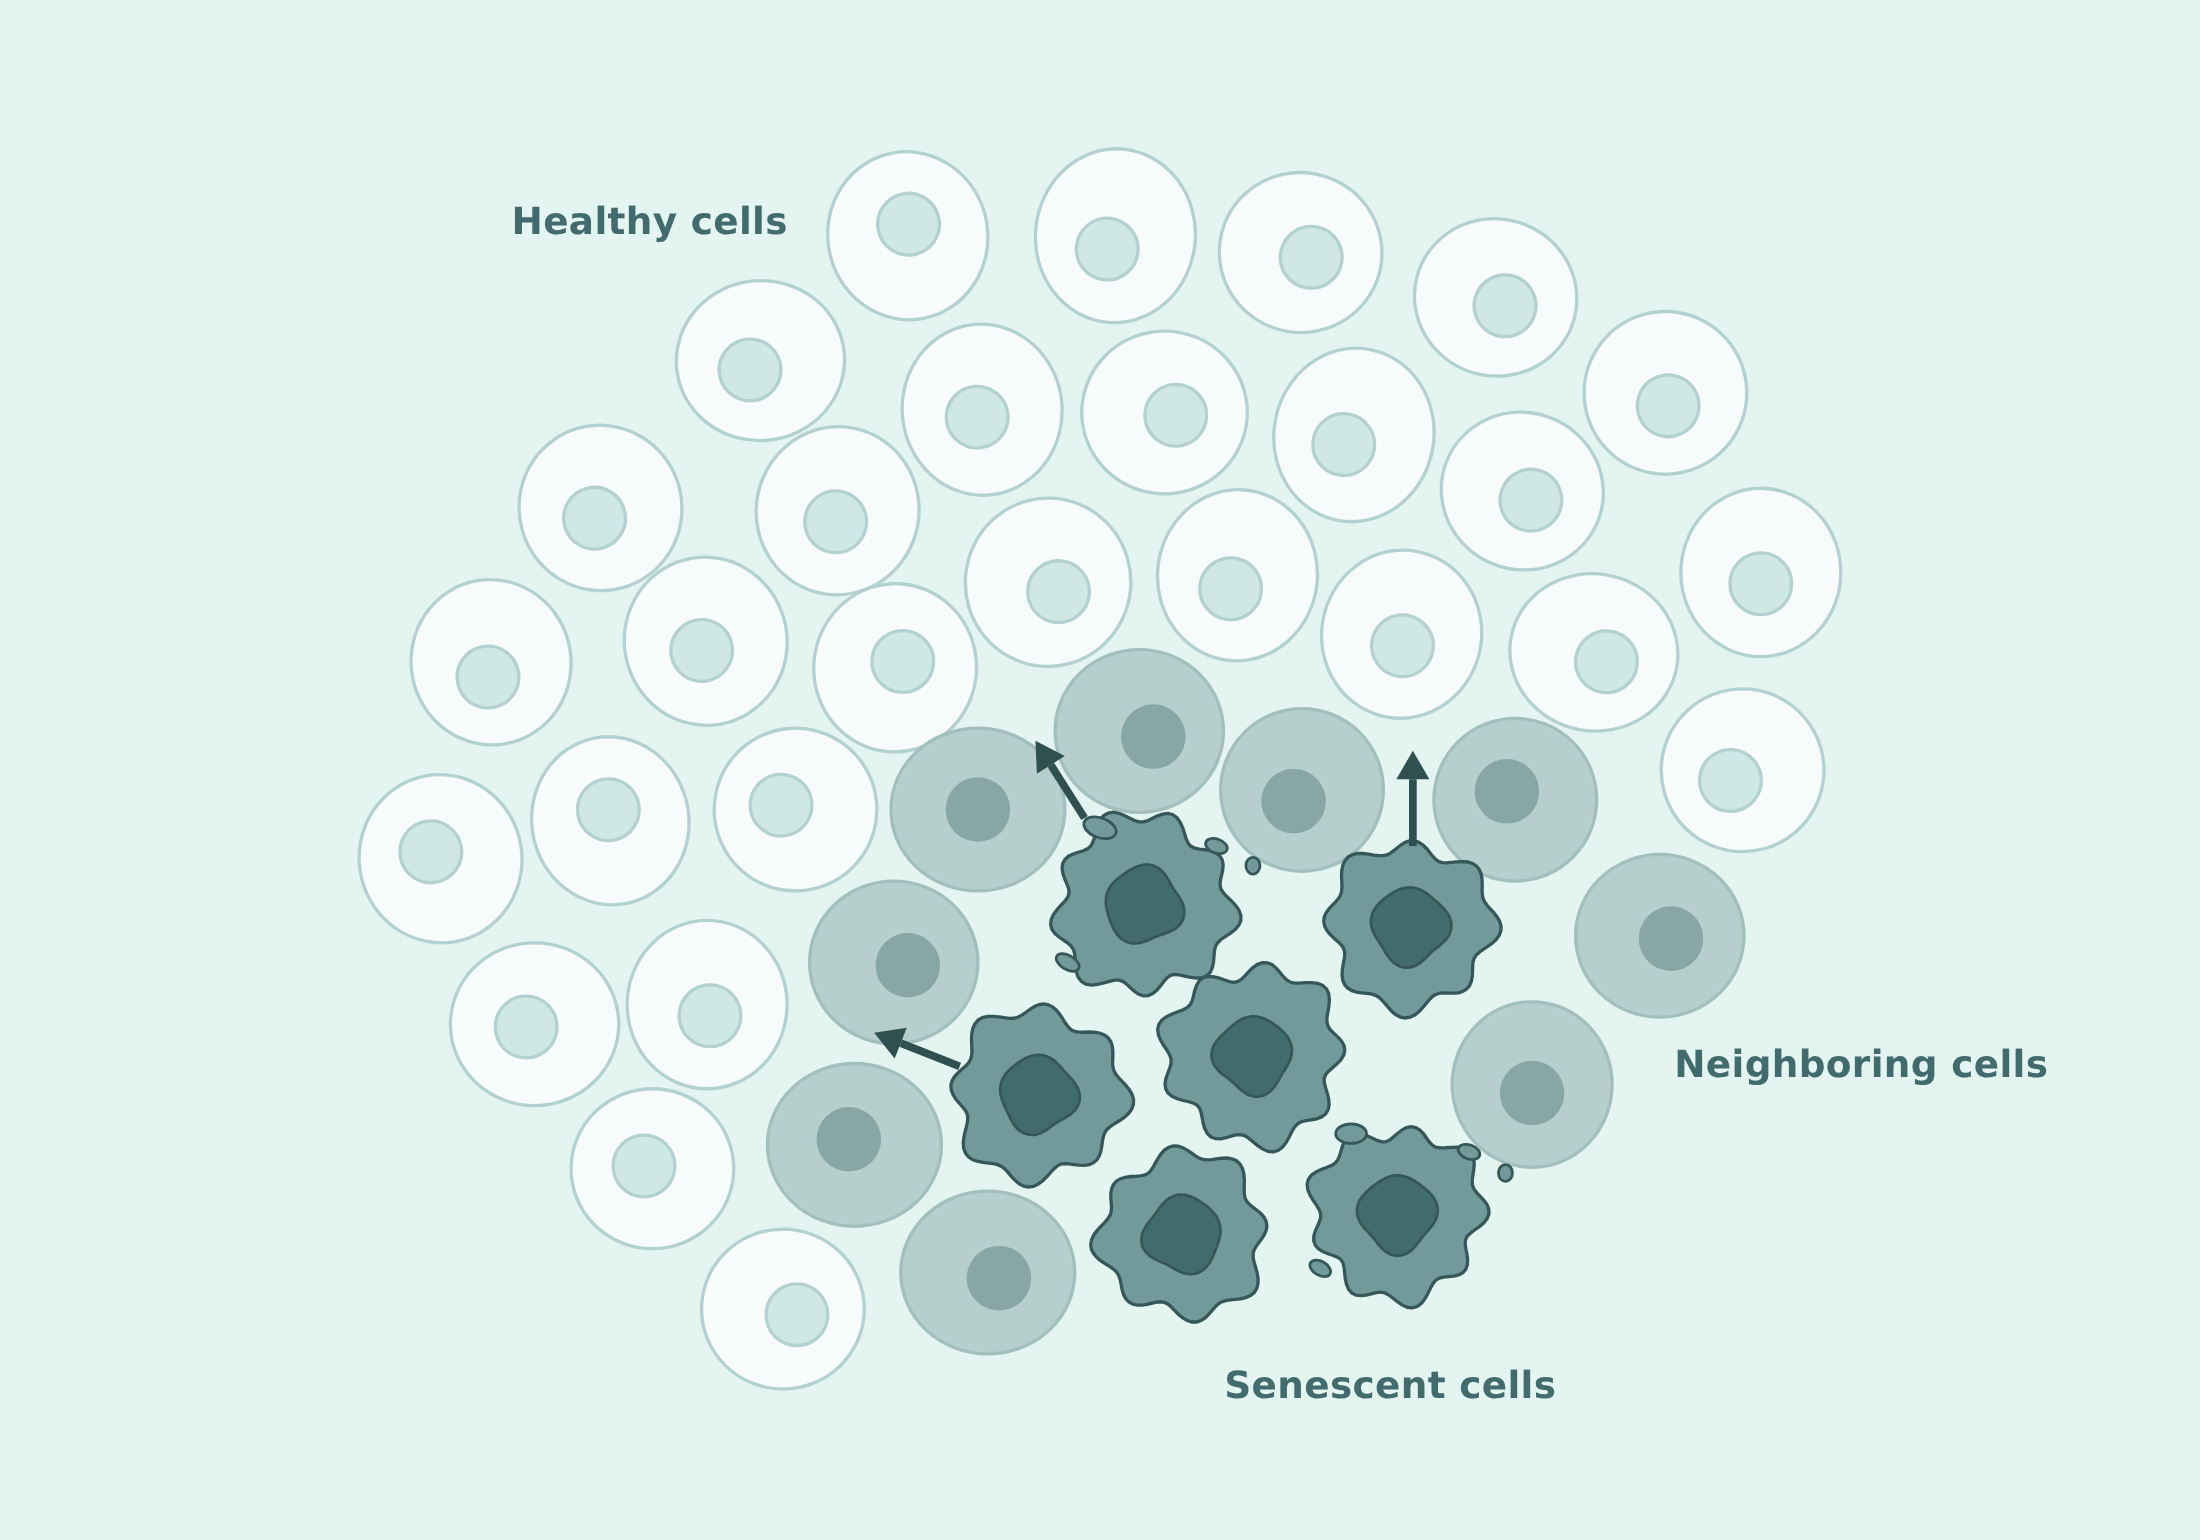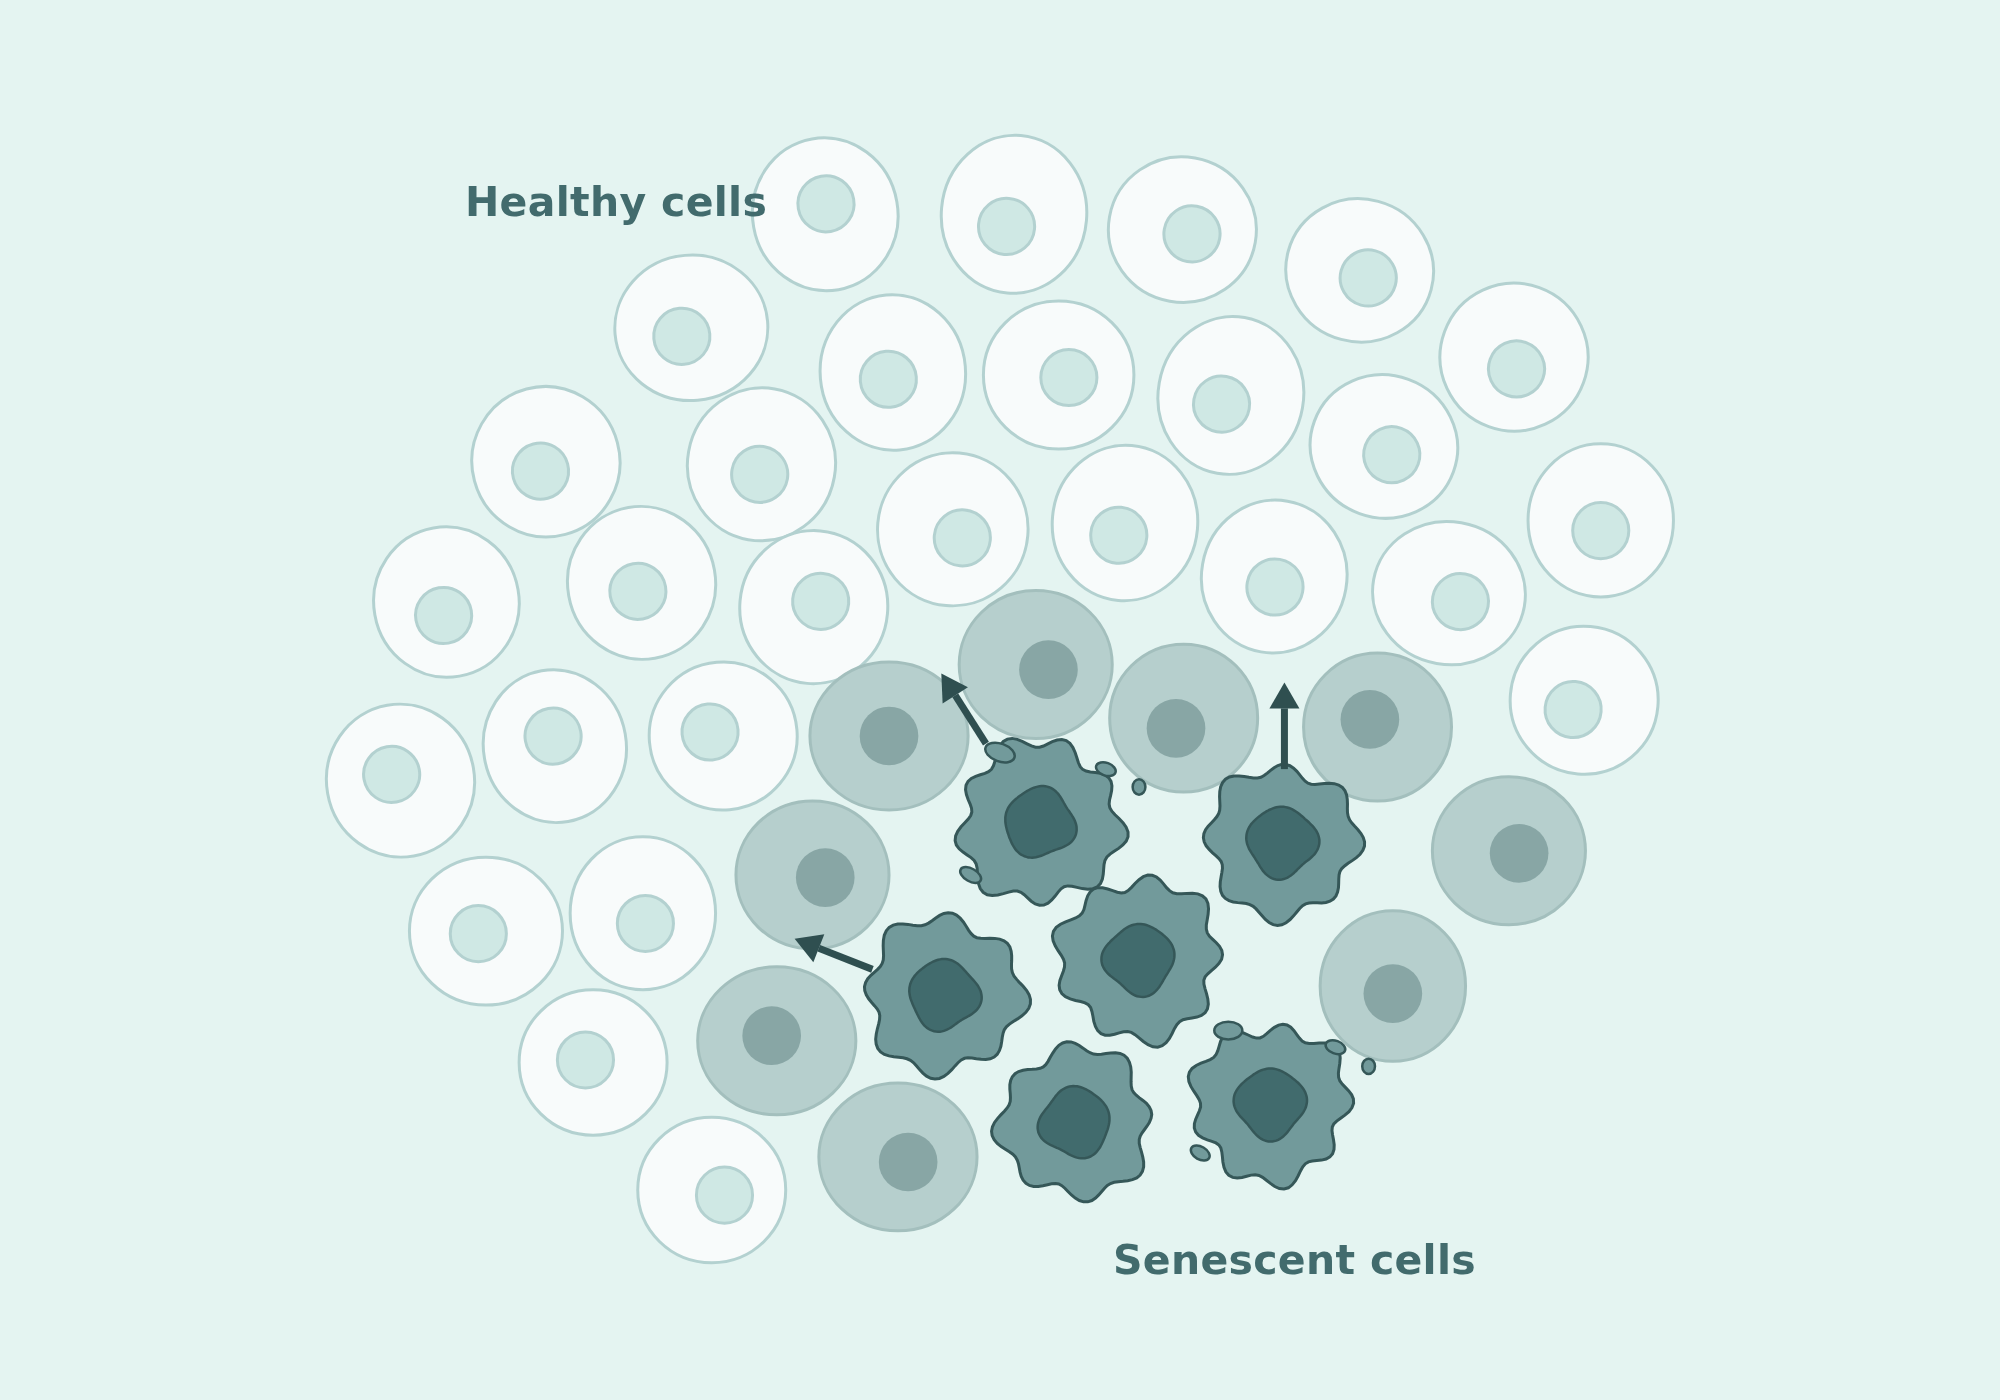--- a/index.html
+++ b/index.html
@@ -1,18 +1,18 @@
 <!DOCTYPE html>
 <html><head>
 <meta charset="utf-8">
 <style>
   html, body { margin: 0; padding: 0; }
   body { width: 2000px; height: 1400px; background: #e4f4f1; overflow: hidden; position: relative; font-family: "DejaVu Sans", sans-serif; }
   #stage { position: absolute; left: 0; top: 0; width: 2000px; height: 1400px; }
-  .label { position: absolute; color: #426b6d; font-weight: bold; font-size: 41px; line-height: 50px; letter-spacing: 0.3px; white-space: nowrap; }
+  .label { position: absolute; color: #426b6d; font-weight: bold; font-size: 34px; line-height: 50px; letter-spacing: 0.3px; white-space: nowrap; }
 </style>
 </head>
 <body>
 
 <svg id="stage" width="2000" height="1400" viewBox="0 0 2000 1400" xmlns="http://www.w3.org/2000/svg">
   <g id="healthy-group">
       <g transform="translate(825.2485,214.28400000000002) rotate(-10)">
         <ellipse cx="0" cy="0" rx="72.7035" ry="76.53" fill="#f8fbfb" stroke="#b3d1d0" stroke-width="3"></ellipse>
         <circle cx="2.551" cy="-10.204" r="28.061" fill="#cfe8e4" stroke="#b3d1d0" stroke-width="3"></circle>
       </g>
@@ -208,14 +208,15 @@
       </g>
       <g>
         <line x1="872.442" y1="969.3800000000001" x2="818.831214744132" y2="948.2872320304782" stroke="#2f4f50" stroke-width="7"></line>
         <polygon points="794.6365000000001,938.768 813.3393501111639,962.245721305939 824.3230793771002,934.3287427550174" fill="#2f4f50"></polygon>
       </g>
     </g>
 </svg>
 
 <div class="label" style="left:465px; top:177px;">Healthy cells</div>
 <div class="label" style="left:1522px; top:943px;">
+  <div>Neighboring cells</div>
 </div>
 <div class="label" style="left:1113px; top:1235px;">Senescent cells</div>
 
 </body></html>

